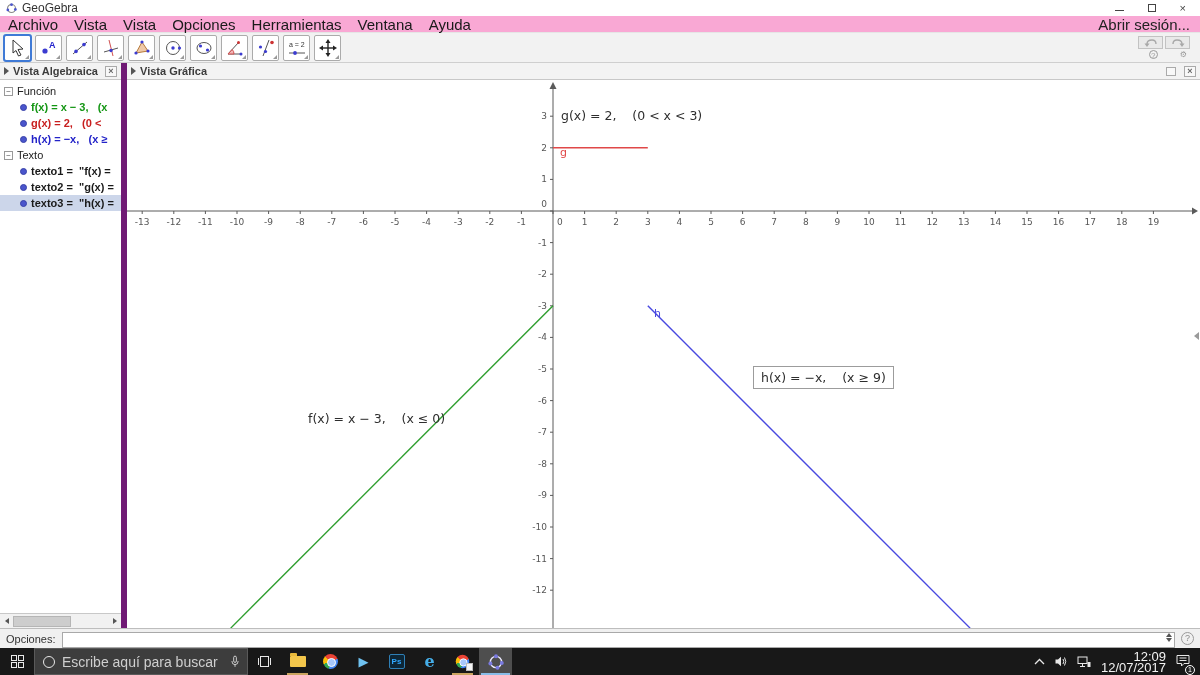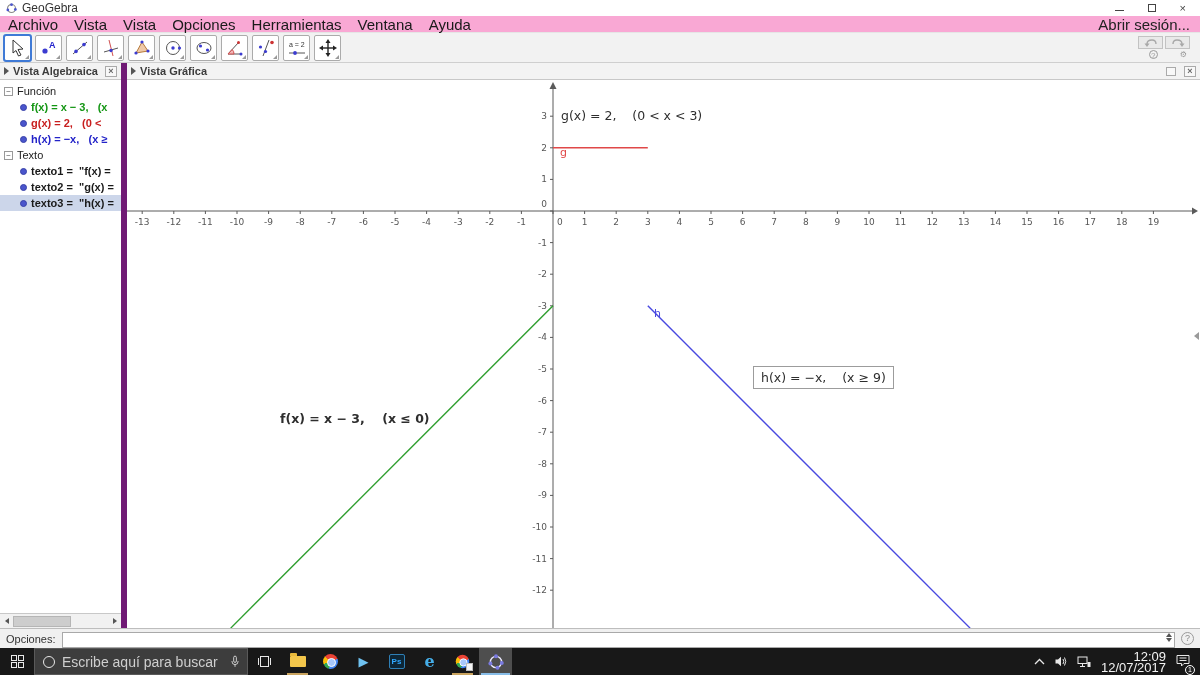--- a/index.html
+++ b/index.html
@@ -417,21 +417,21 @@
             <text x="420" y="102.4" text-anchor="end" font-size="9" fill="#565656">1</text>
             <line x1="423" y1="67.8" x2="426" y2="67.8" stroke="#5a5a5a"></line>
             <text x="420" y="70.8" text-anchor="end" font-size="9" fill="#565656">2</text>
             <line x1="423" y1="36.19999999999999" x2="426" y2="36.19999999999999" stroke="#5a5a5a"></line>
             <text x="420" y="39.19999999999999" text-anchor="end" font-size="9" fill="#565656">3</text>
             <polyline points="103.68,548.12 426,225.8" fill="none" stroke="#2f9e2f" stroke-width="1.4"></polyline>
             <polyline points="426,67.8 520.8,67.8" fill="none" stroke="#e04848" stroke-width="1.4"></polyline>
             <polyline points="520.8,225.8 843.12,548.12" fill="none" stroke="#4848e0" stroke-width="1.4"></polyline>
           </svg>
         <div class="graph-label" style="left:434px; top:28px;">g(x) = 2,    (0 &lt; x &lt; 3)</div>
-        <div class="graph-label" style="left:153px; top:331px;font-weight:bold;">f(x) = x − 3,    (x ≤ 0)</div>
+        <div class="graph-label" style="left:181px; top:331px;">f(x) = x − 3,    (x ≤ 0)</div>
         <div class="graph-label boxed" style="left:626px; top:286px;">h(x) = −x,    (x ≥ 9)</div>
         <div class="series-letter" style="left: 433px; top: 66px; color: rgb(224, 72, 72);">g</div>
         <div class="series-letter" style="left: 527px; top: 227px; color: rgb(72, 72, 224);">h</div>
         <span class="edge-handle"></span>
       </div>
     </div>
   </div>
 
   <div class="entrada">
     <label>Opciones:</label>

